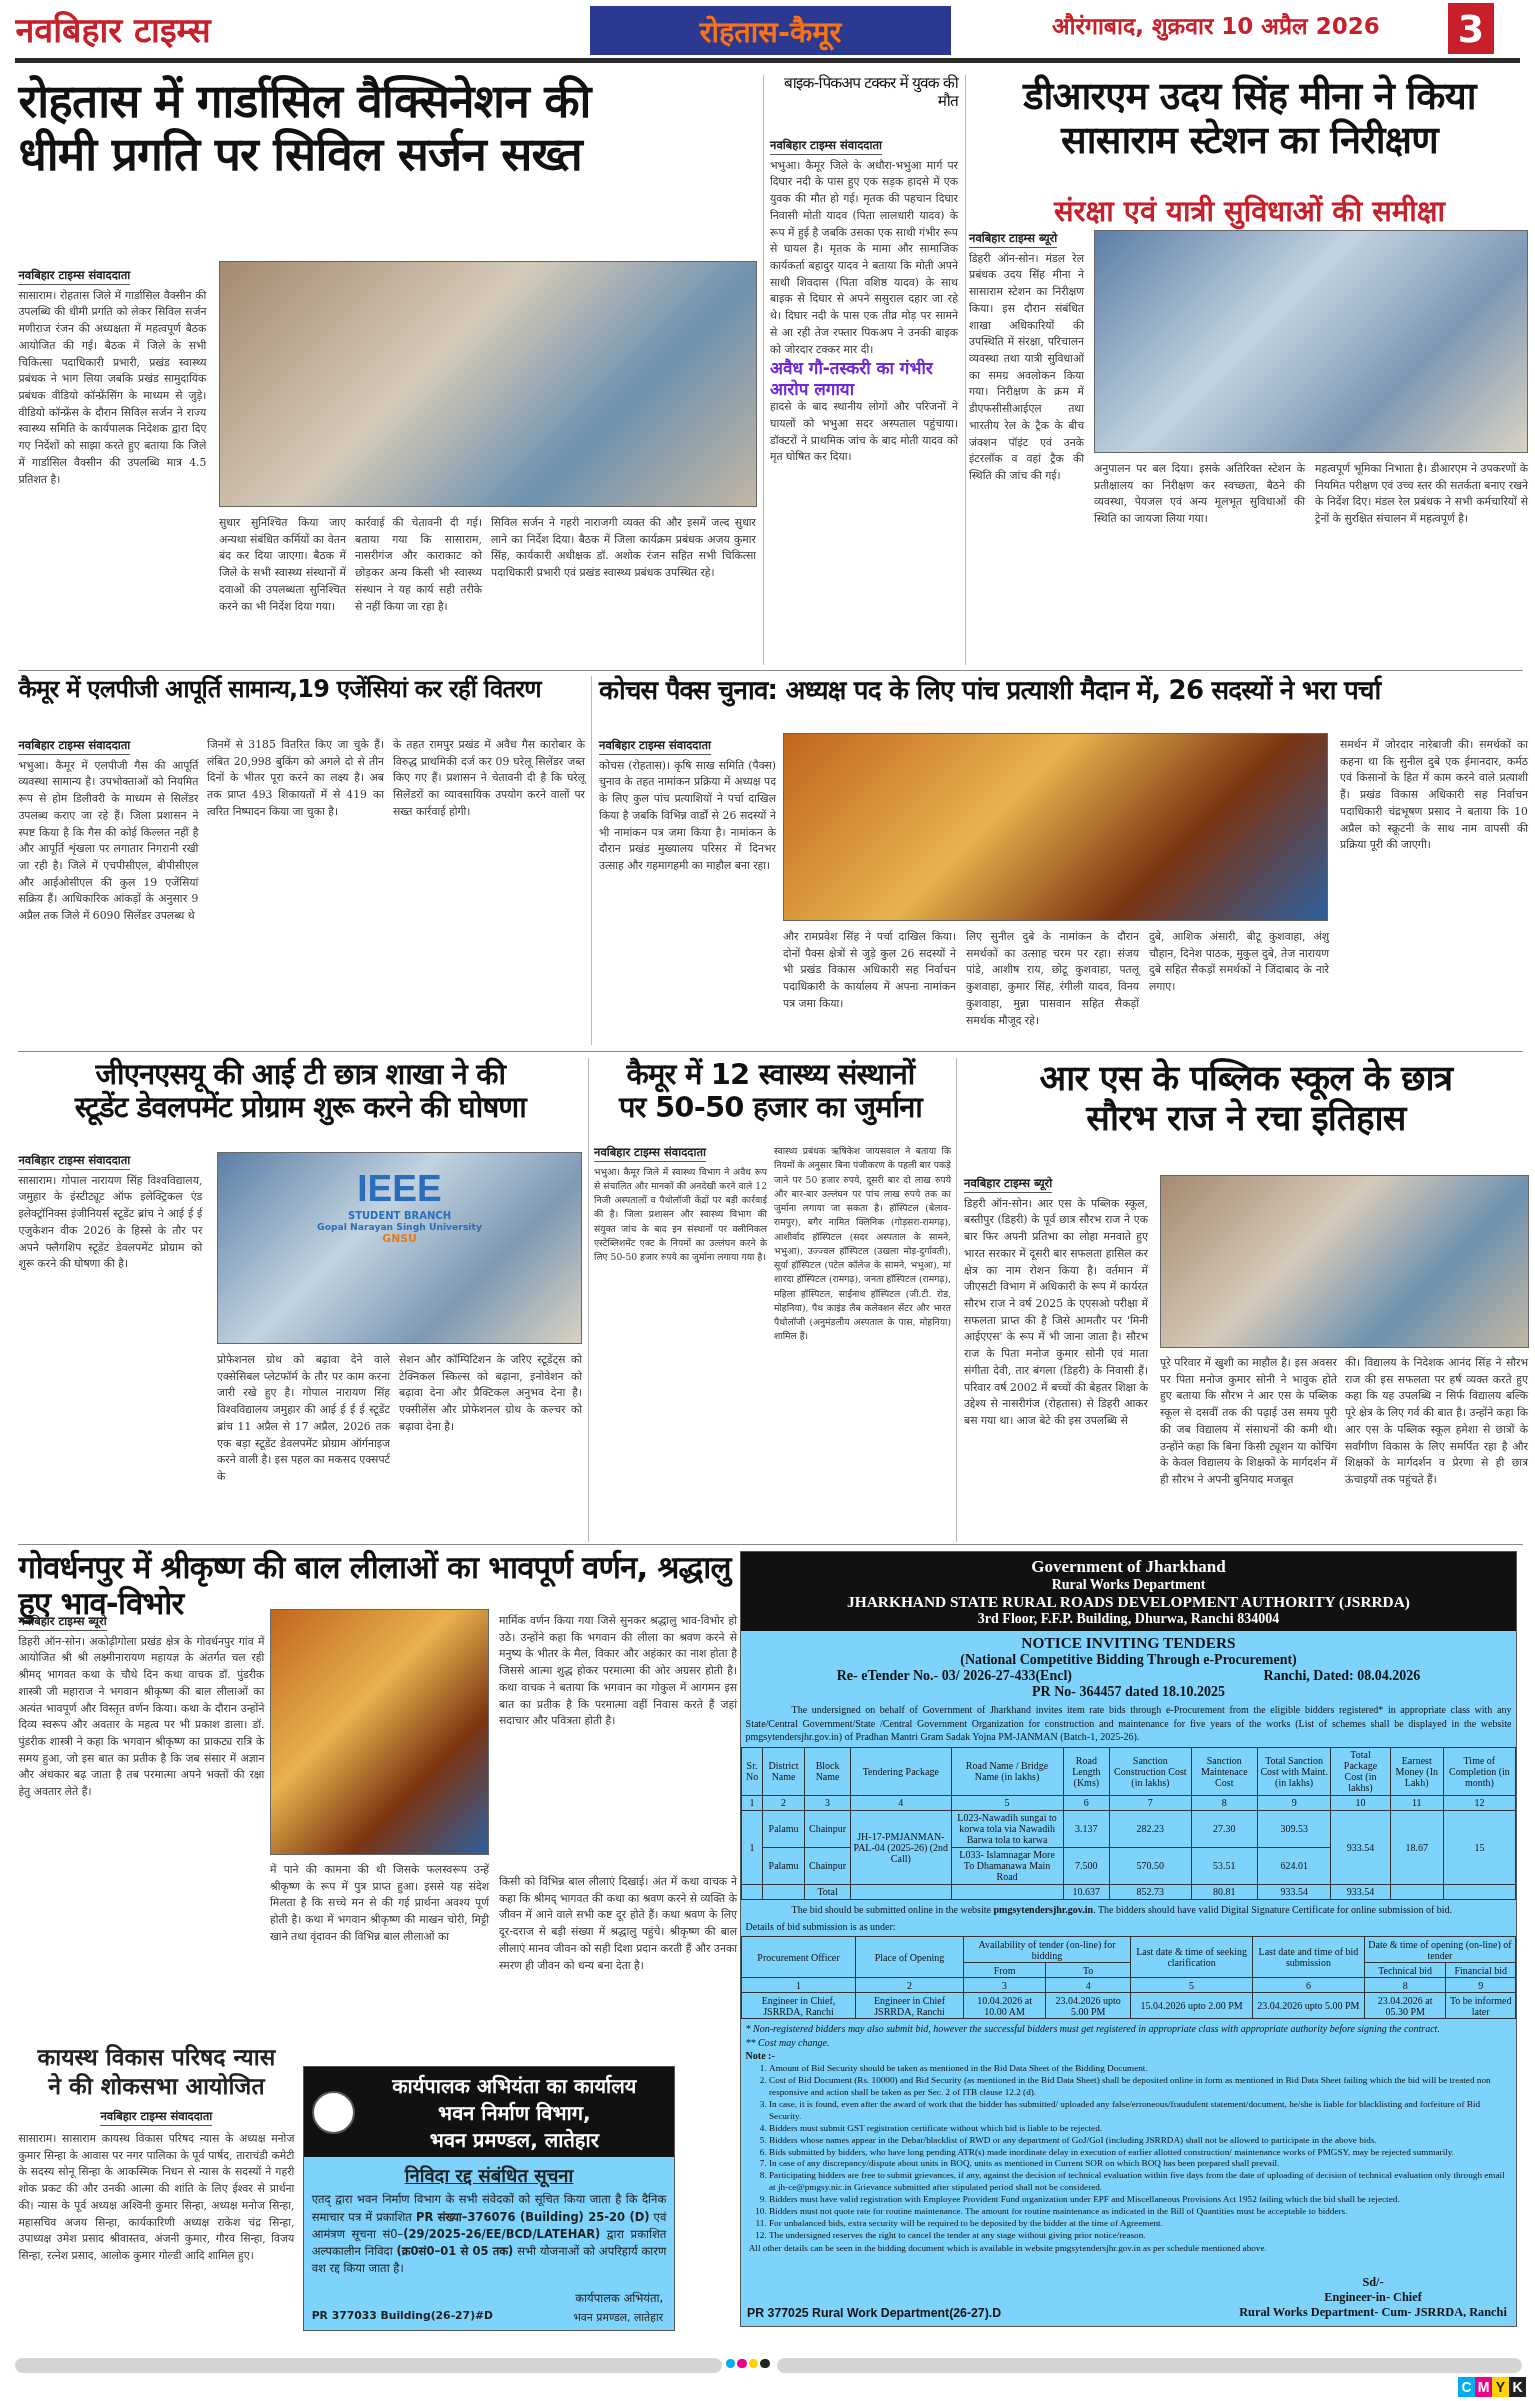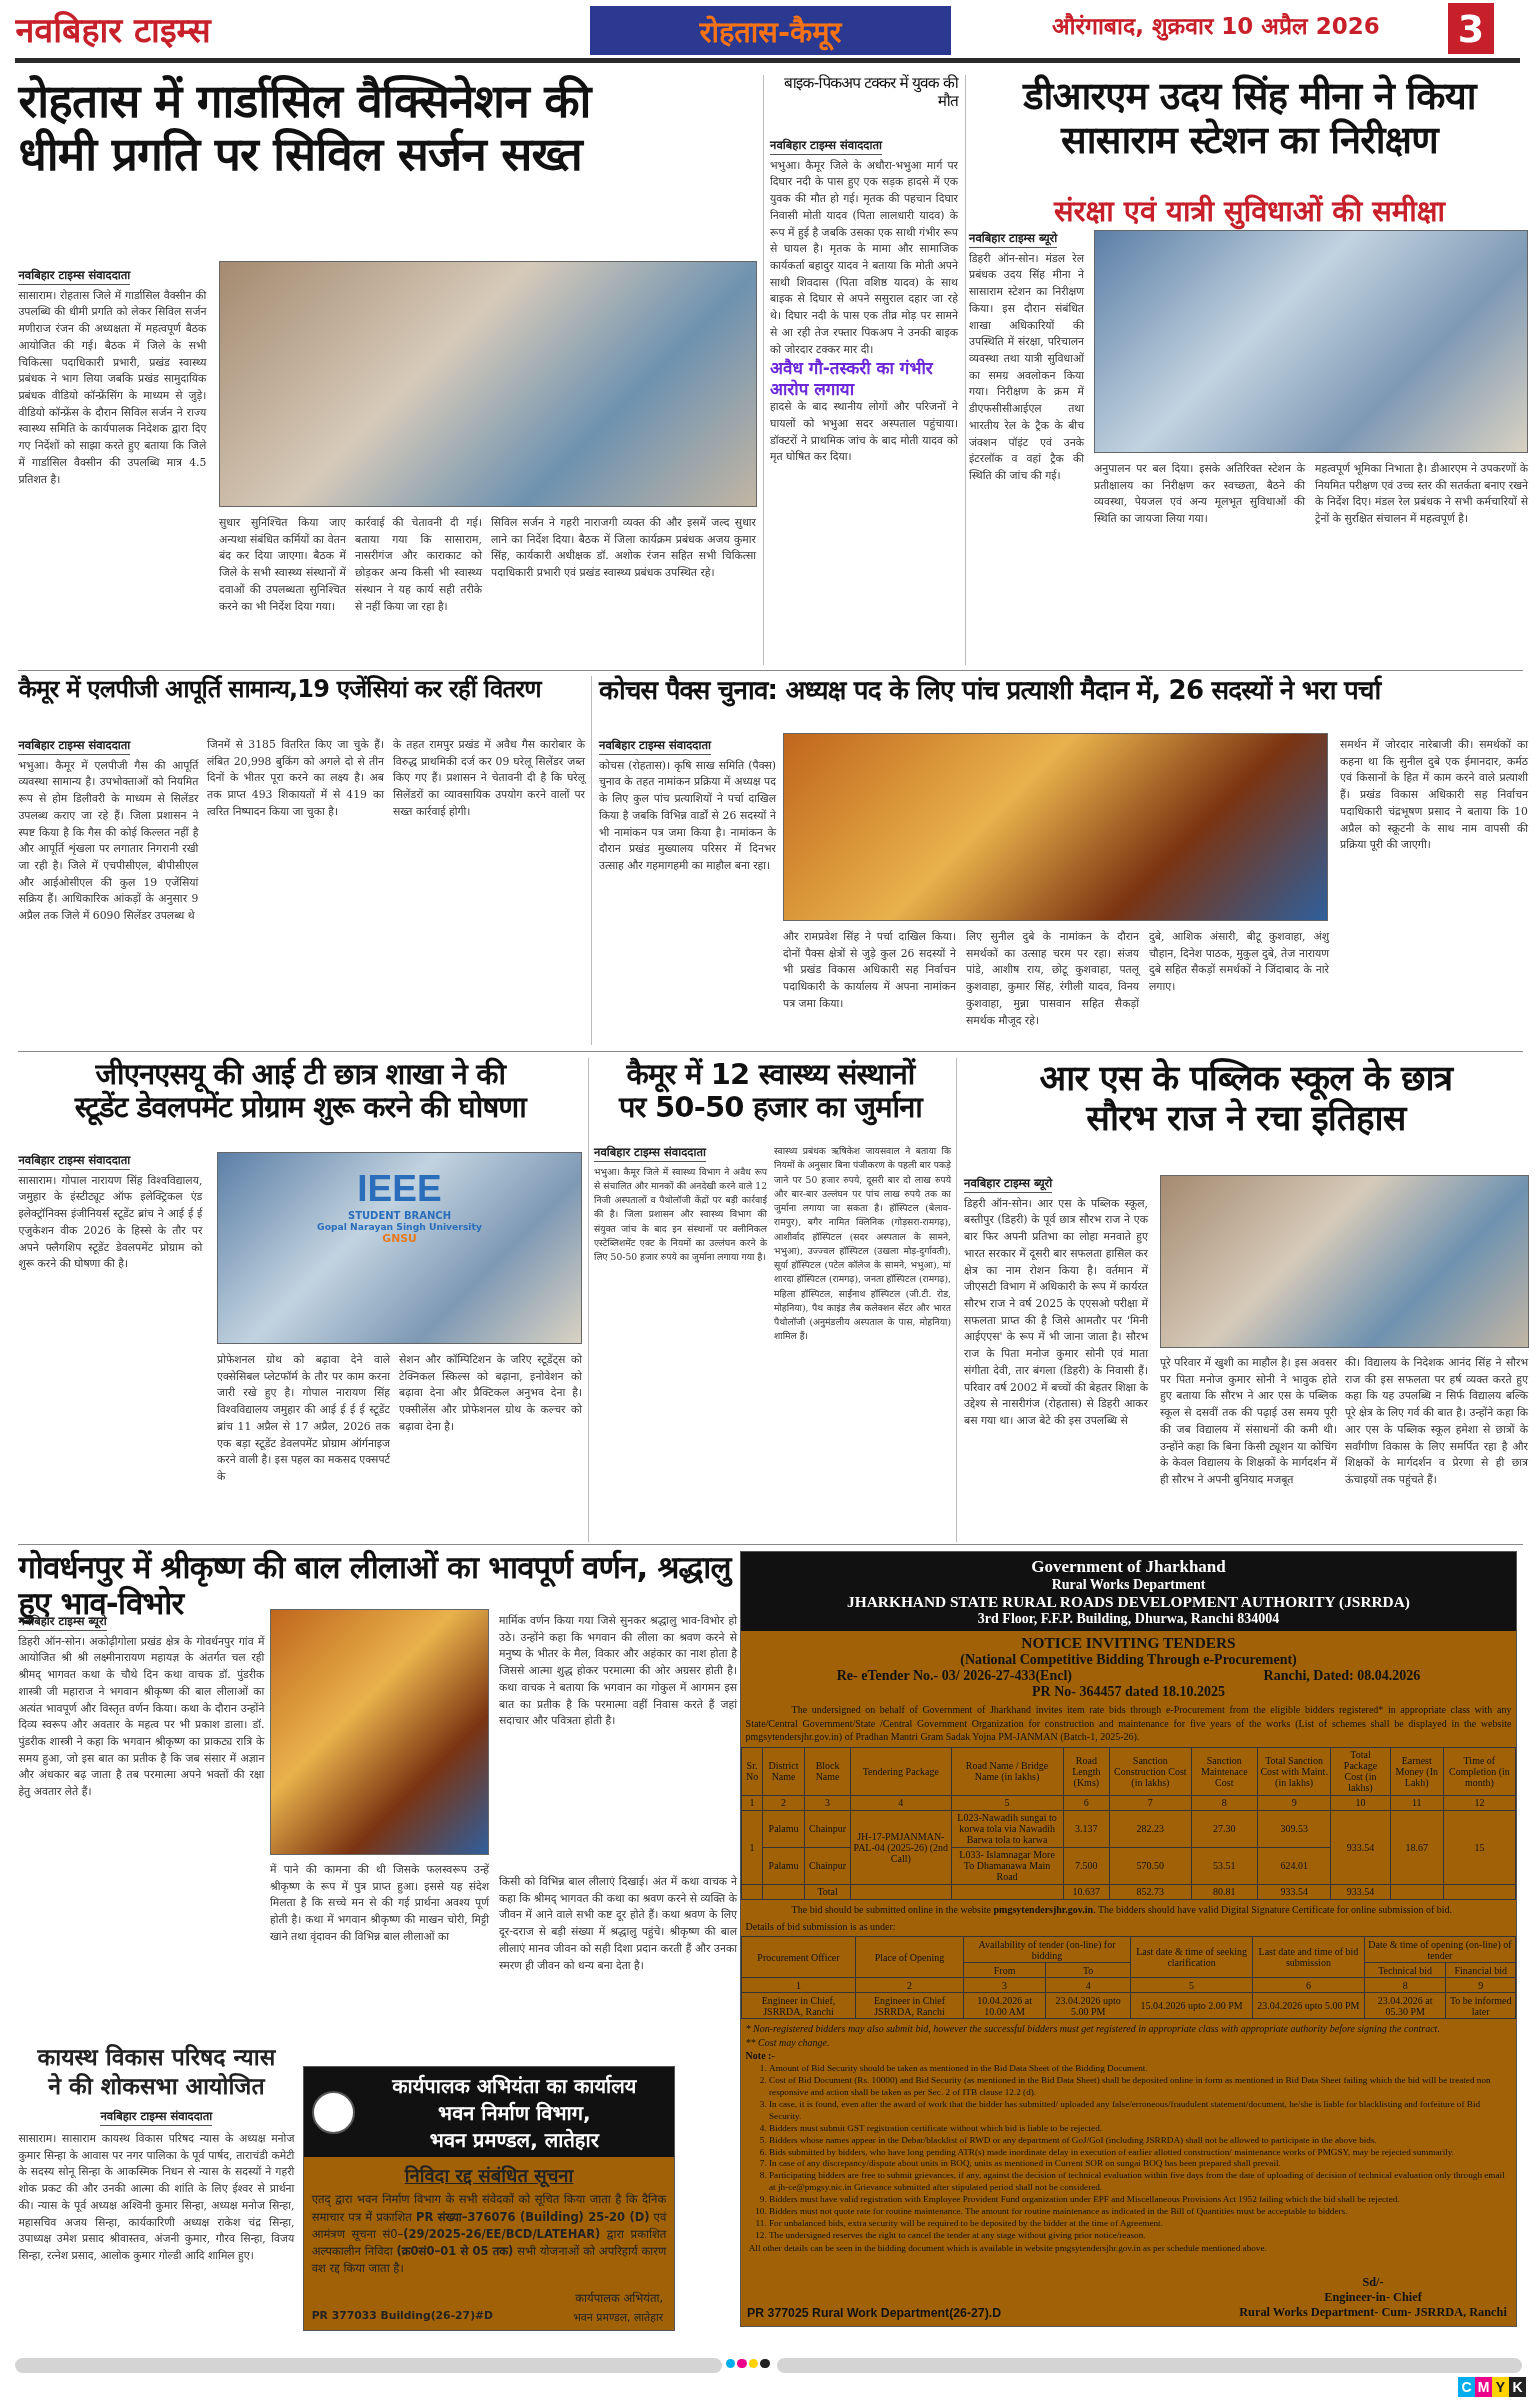--- a/index.html
+++ b/index.html
@@ -14,21 +14,21 @@
 .sub-red{color:#c8202a;font-weight:bold}
 .byline{font-size:11.5px;font-weight:bold;border-bottom:1.5px solid #555;padding-bottom:1.5px;margin-bottom:3.1px;display:inline-block}
 .body-text{font-size:10.8px;line-height:1.55;color:#333;text-align:justify;font-family:"DejaVu Serif",serif}
 .photo{background:linear-gradient(135deg,#9c8a74,#c9b8a0 40%,#7a6a58 70%,#b7a48b);border:0.8px solid #666}
 .photo.blue{background:linear-gradient(135deg,#5c7fa6,#c2d3e0 40%,#7e99b5 70%,#d9d2c2)}
 .photo.warm{background:linear-gradient(135deg,#c0661c,#e9b24b 40%,#7b3412 70%,#2f5f9c)}
 .photo.room{background:linear-gradient(135deg,#a48a70,#d6cab9 40%,#6e92b0 70%,#c2b6a4)}
 .rule-v{background:#bbb;width:0.8px}
 .rule-h{background:#888;height:1.5px}
 .sub-blue{color:#6d28d9;font-weight:bold;font-size:17px;line-height:1.2}
-.ad-box{border:1.5px solid #555;background:#a16207}
+.ad-box{border:1.5px solid #555;background:#7dd3fc}
 .ad-black{background:#111;color:#fff;text-align:center;font-weight:bold}
 .tender{font-family:"Liberation Serif",serif;color:#111}
 table.t{border-collapse:collapse;width:100%;font-family:"Liberation Serif",serif;font-size:10px}
 table.t td,table.t th{border:0.8px solid #333;padding:1.5px 2.3px;text-align:center;font-weight:normal;vertical-align:middle}
 .notes{font-family:"Liberation Serif",serif;font-size:10px;line-height:1.35}
 .cmyk{display:flex}
 .cmyk span{width:17px;height:20px;color:#fff;font-size:14px;font-weight:bold;display:flex;align-items:center;justify-content:center;font-family:"Liberation Sans",sans-serif}
 .regbar{height:15.4px;background:#d4d4d4;border-radius:7.7px}
 .dot{width:9.2px;height:9.2px;border-radius:50%;display:inline-block}
 </style>
@@ -349,21 +349,21 @@
   <div class="notes" style="padding:3.1px 4.6px 0;font-style:italic">* Non-registered bidders may also submit bid, however the successful bidders must get registered in appropriate class with appropriate authority before signing the contract.</div>
   <div class="notes" style="padding:0 4.6px;font-style:italic">** Cost may change.</div>
   <div class="notes" style="padding:0 4.6px;font-weight:bold">Note :-</div>
   <ol class="notes" style="padding:0 7.7px 0 28px;font-size:9.2px;line-height:1.3">
     <li>Amount of Bid Security should be taken as mentioned in the Bid Data Sheet of the Bidding Document.</li>
     <li>Cost of Bid Document (Rs. 10000) and Bid Security (as mentioned in the Bid Data Sheet) shall be deposited online in form as mentioned in Bid Data Sheet failing which the bid will be treated non responsive and action shall be taken as per Sec. 2 of ITB clause 12.2 (d).</li>
     <li>In case, it is found, even after the award of work that the bidder has submitted/ uploaded any false/erroneous/fraudulent statement/document, he/she is liable for blacklisting and forfeiture of Bid Security.</li>
     <li>Bidders must submit GST registration certificate without which bid is liable to be rejected.</li>
     <li>Bidders whose names appear in the Debar/blacklist of RWD or any department of GoJ/GoI (including JSRRDA) shall not be allowed to participate in the above bids.</li>
     <li>Bids submitted by bidders, who have long pending ATR(s) made inordinate delay in execution of earlier allotted construction/ maintenance works of PMGSY, may be rejected summarily.</li>
-    <li>In case of any discrepancy/dispute about units in BOQ, units as mentioned in Current SOR on sungai BOQ has been prepared shall prevail.</li>
+    <li>In case of any discrepancy/dispute about units in BOQ, units as mentioned in Current SOR on which BOQ has been prepared shall prevail.</li>
     <li>Participating bidders are free to submit grievances, if any, against the decision of technical evaluation within five days from the date of uploading of decision of technical evaluation only through email at jh-ce@pmgsy.nic.in Grievance submitted after stipulated period shall not be considered.</li>
     <li>Bidders must have valid registration with Employee Provident Fund organization under EPF and Miscellaneous Provisions Act 1952 failing which the bid shall be rejected.</li>
     <li>Bidders must not quote rate for routine maintenance. The amount for routine maintenance as indicated in the Bill of Quantities must be acceptable to bidders.</li>
     <li>For unbalanced bids, extra security will be required to be deposited by the bidder at the time of Agreement.</li>
     <li>The undersigned reserves the right to cancel the tender at any stage without giving prior notice/reason.</li>
   </ol>
   <div class="notes" style="padding:0 7.7px;font-size:9.2px">All other details can be seen in the bidding document which is available in website pmgsytendersjhr.gov.in as per schedule mentioned above.</div>
   <div style="position:absolute;right:9.2px;bottom:6.1px;text-align:center;font-size:12.3px;font-weight:bold;font-family:'Liberation Serif',serif">
     <div>Sd/-</div>
     <div>Engineer-in- Chief</div>

